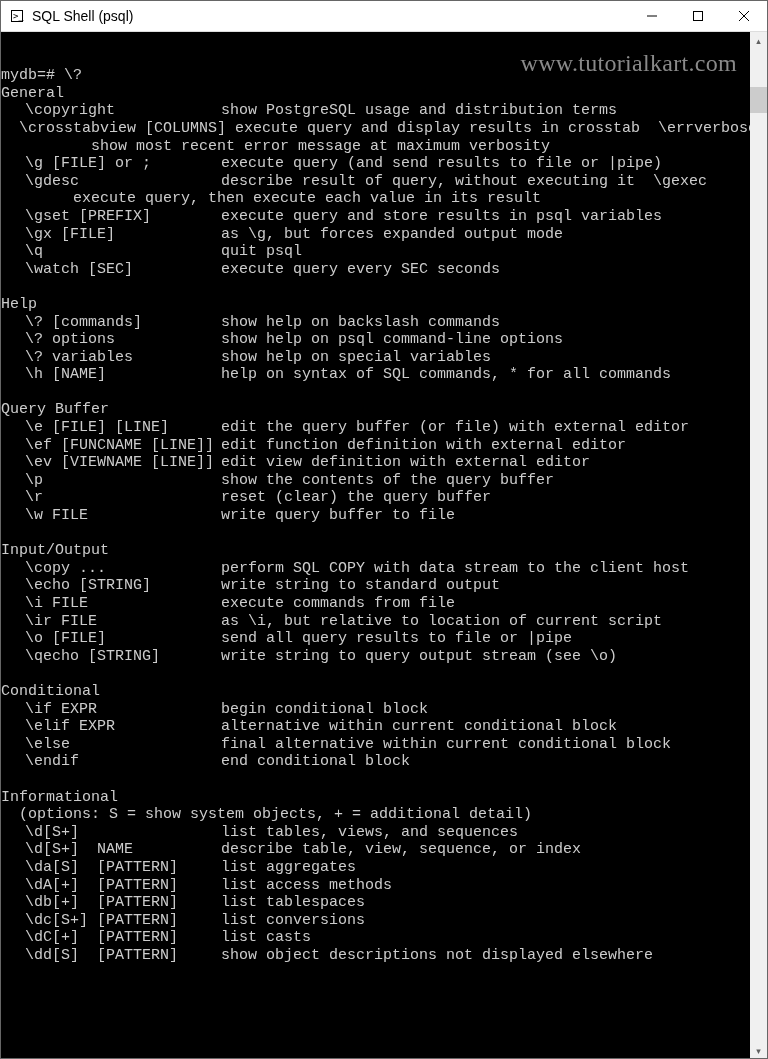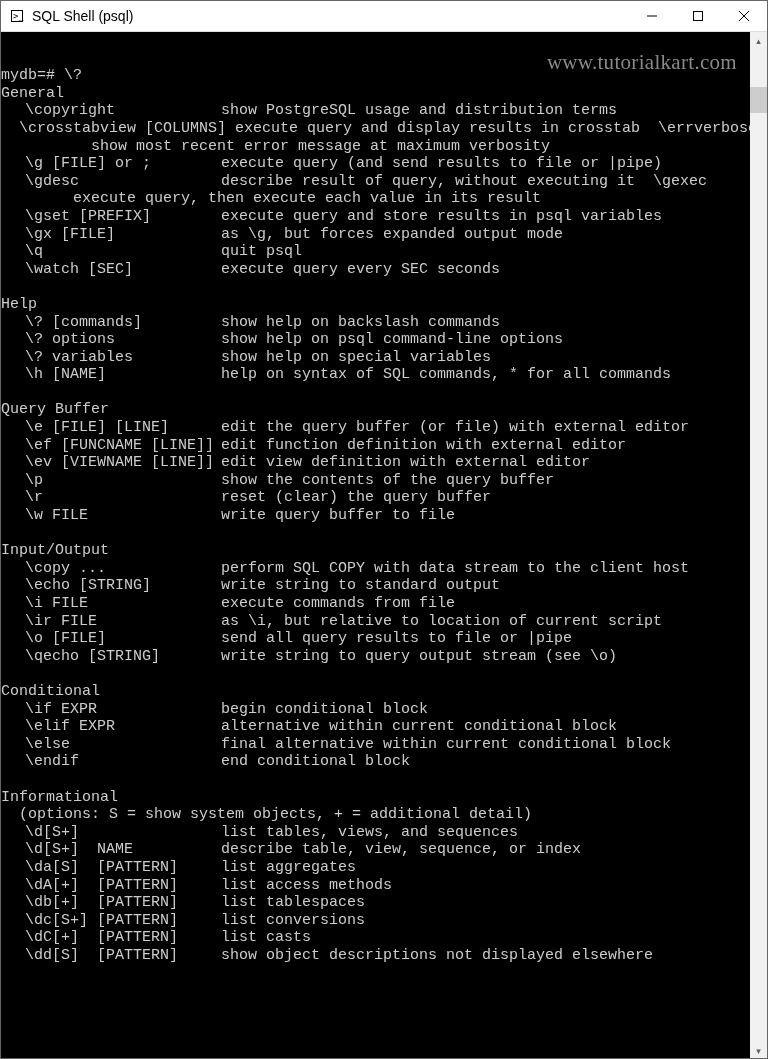--- a/index.html
+++ b/index.html
@@ -59,21 +59,21 @@
     flex: 1;
     padding: 0;
     overflow: hidden;
   }
   .watermark {
     position: absolute;
     top: 18px;
     right: 30px;
     color: #898989;
     font-family: "Times New Roman", serif;
-    font-size: 21px;
+    font-size: 24px;
     letter-spacing: 0.3px;
     pointer-events: none;
   }
   .scrollbar {
     width: 17px;
     background: #f0f0f0;
     position: relative;
   }
   .scroll-thumb {
     position: absolute;

